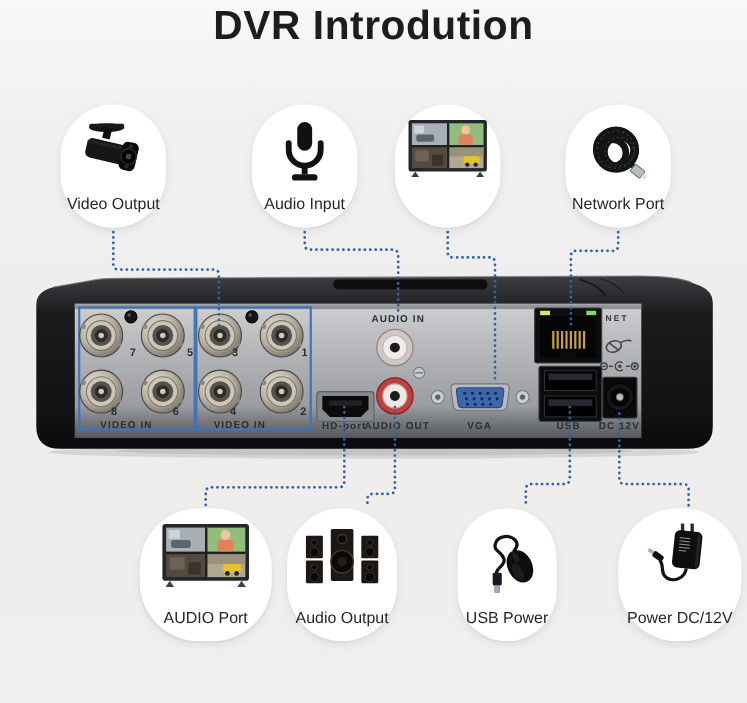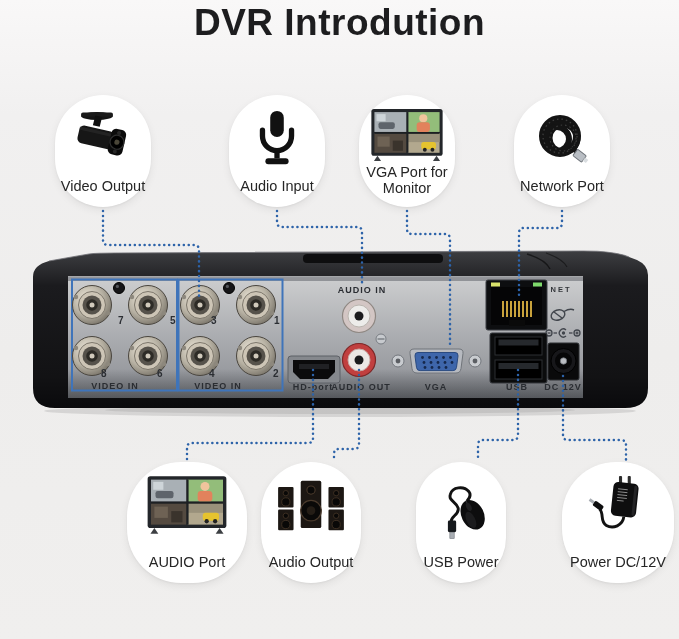--- a/index.html
+++ b/index.html
@@ -89,21 +89,20 @@
         <rect x="38.5" y="25.5" width="31.5" height="9" fill="#99917b"></rect>
         <rect x="52" y="34.5" width="14.5" height="7" rx="2.5" fill="#e5c32f"></rect>
         <circle cx="55.5" cy="42" r="1.9" fill="#222"></circle>
         <circle cx="63" cy="42" r="1.9" fill="#222"></circle>
         <rect x="37.6" y="5" width="1.8" height="40" fill="#1d2023"></rect>
         <rect x="6" y="24.6" width="64" height="1.8" fill="#1d2023"></rect>
         <path d="M9 48 l-3.5 5 h7 z" fill="#3c3f43"></path>
         <path d="M67 48 l-3.5 5 h7 z" fill="#3c3f43"></path>
       </svg>
     </div>
-    <div class="label">VGA Port for Monitor</div>
   </div>
 
   <div class="pill pill-top" style="left:514px;">
     <div class="icon">
       <svg width="64" height="62" viewBox="0 0 64 62">
         <g fill="none" stroke="#141414">
           <circle cx="30" cy="29" r="17" stroke-width="8"></circle>
           <circle cx="33" cy="31" r="14" stroke-width="7"></circle>
           <circle cx="27" cy="32" r="12" stroke-width="6"></circle>
         </g>

